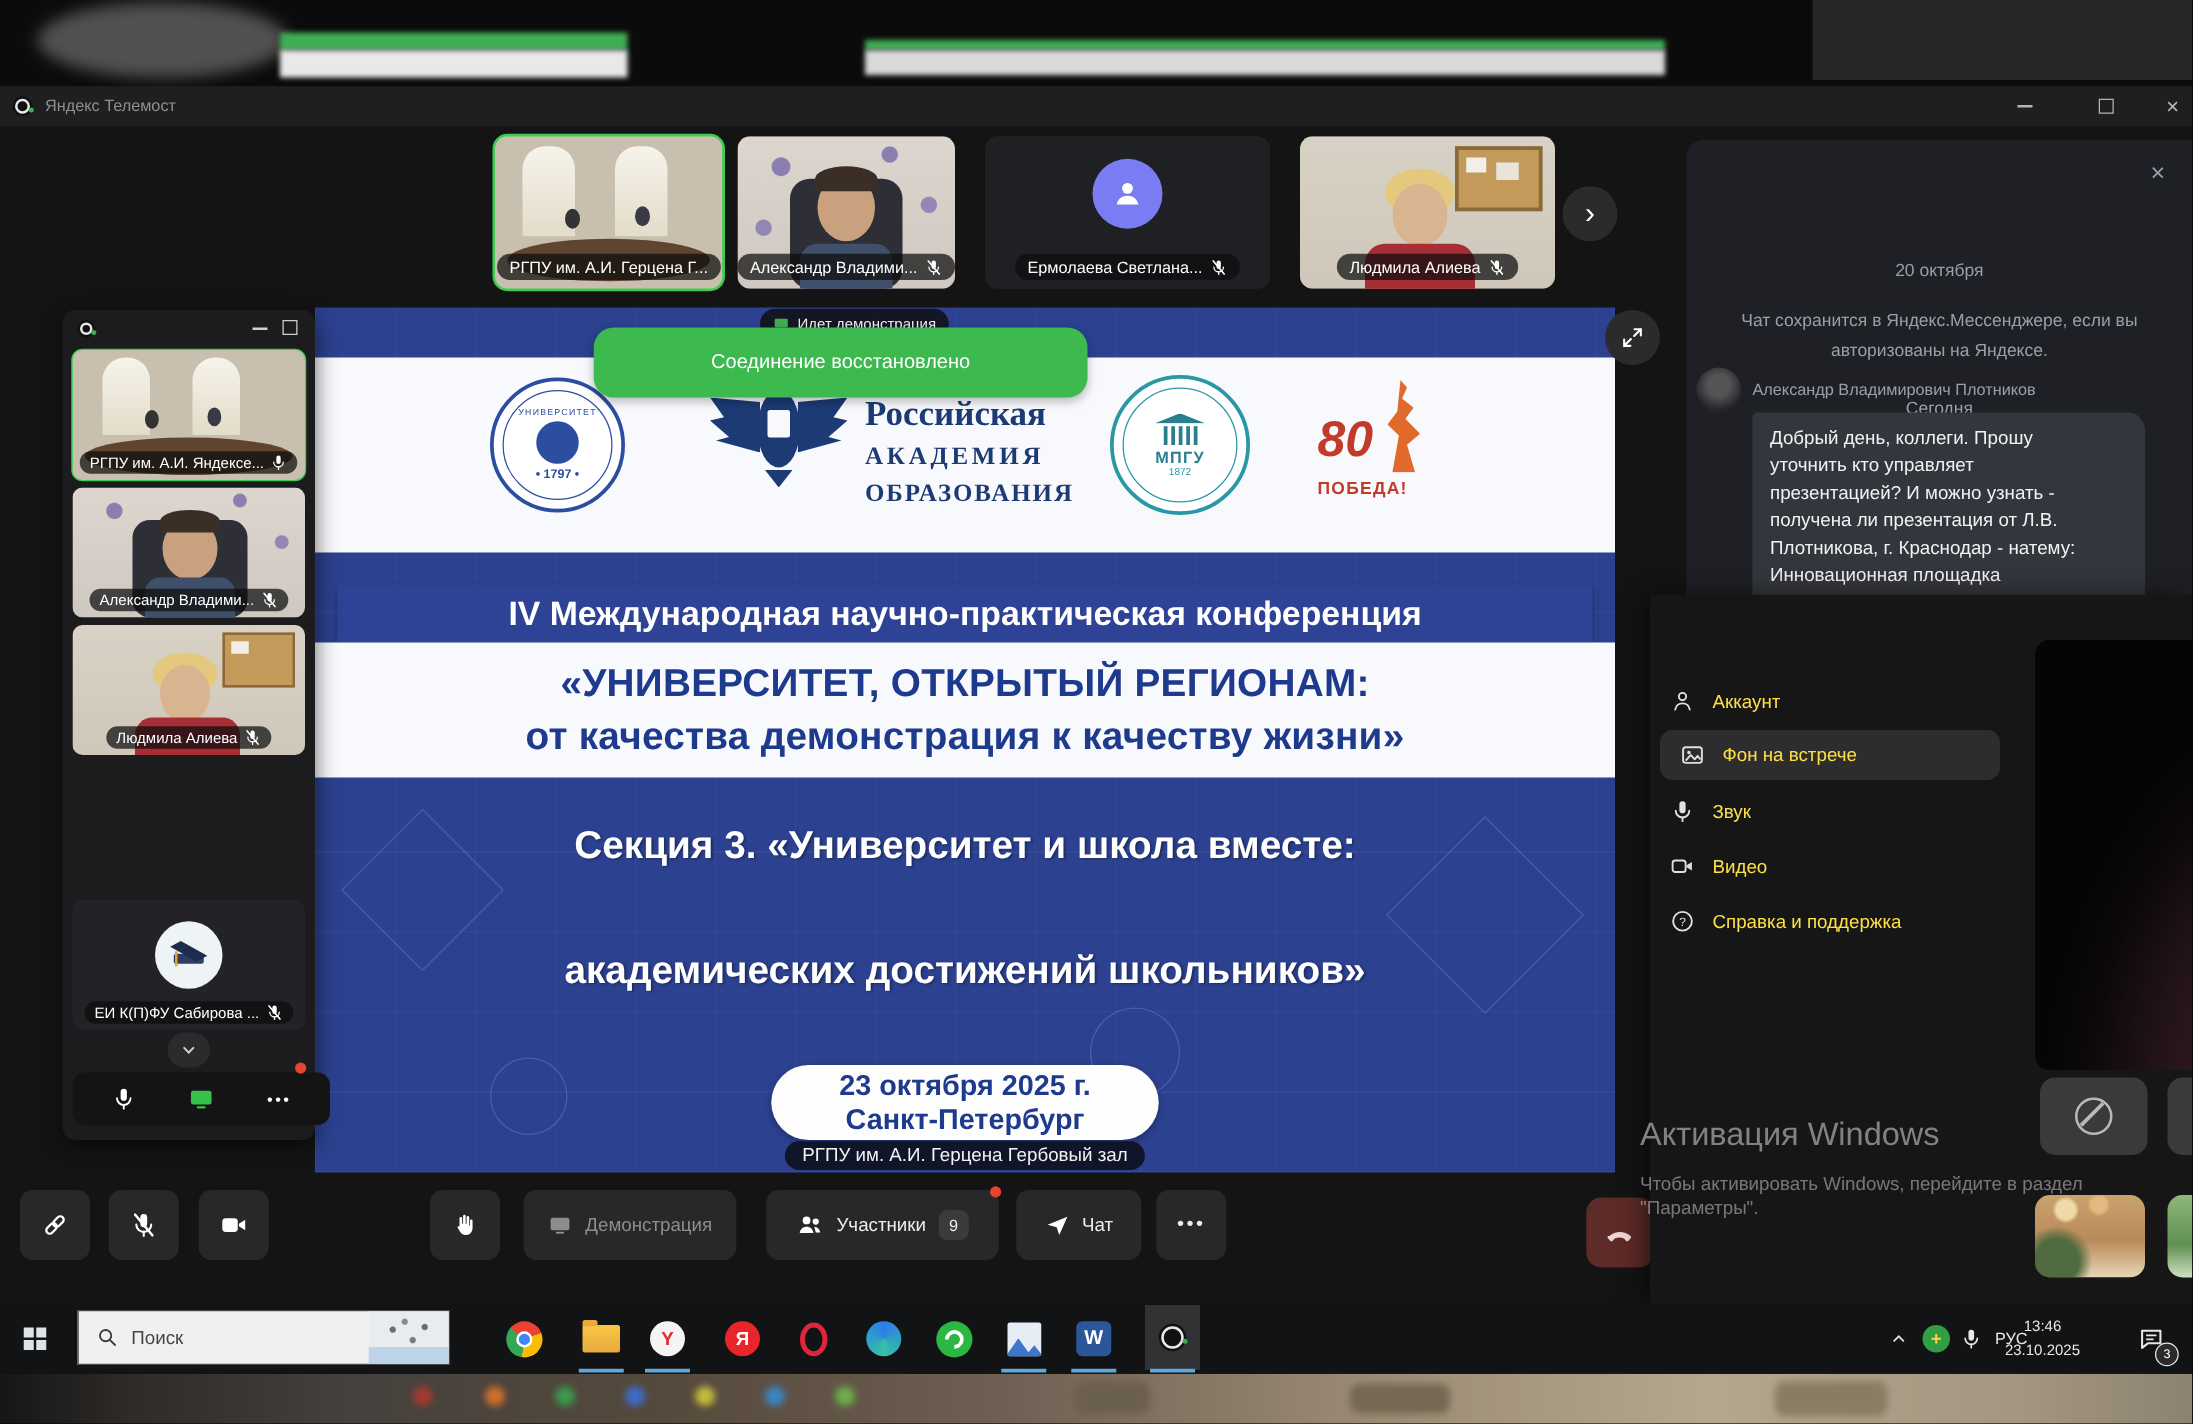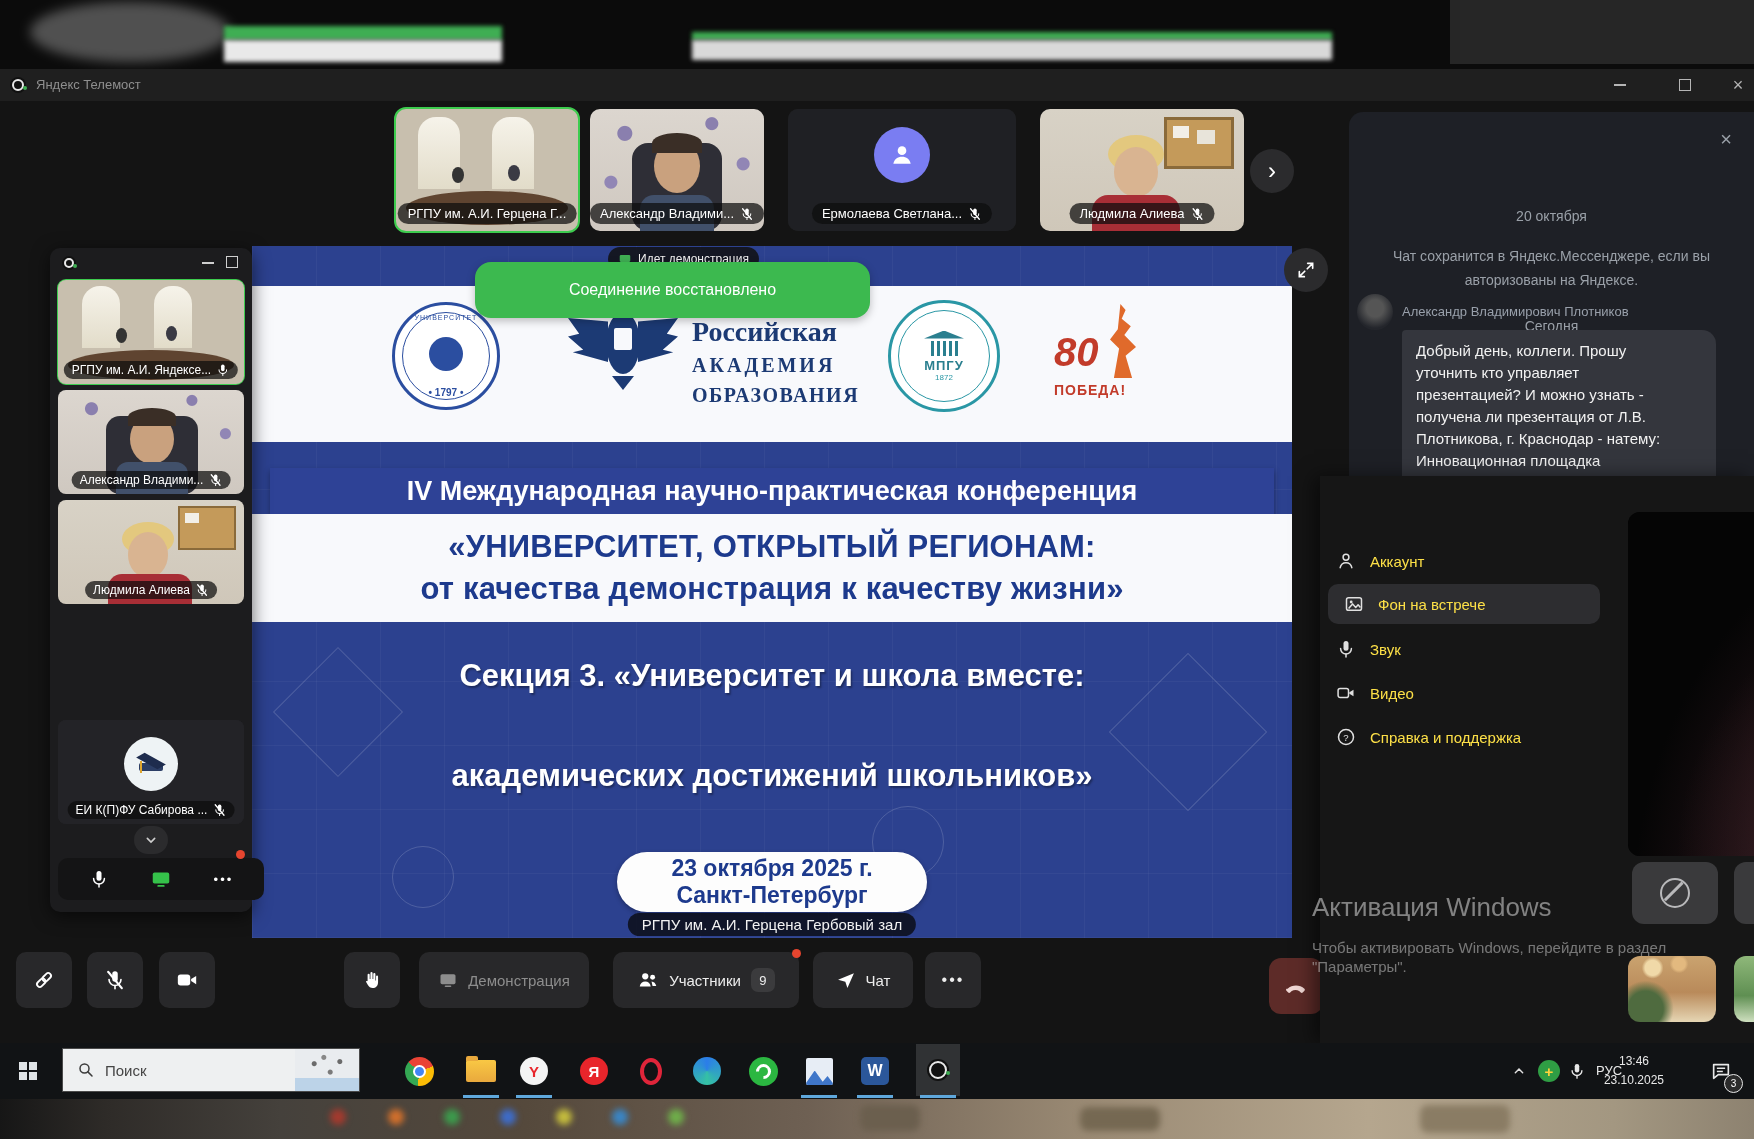--- a/index.html
+++ b/index.html
@@ -250,21 +250,21 @@
     <div class="grid"></div>
     <div class="bp" style="left:40px;top:420px;width:90px;height:90px;transform:rotate(45deg);"></div>
     <div class="bp" style="left:880px;top:430px;width:110px;height:110px;transform:rotate(45deg);"></div>
     <div class="bp" style="left:620px;top:560px;width:70px;height:70px;border-radius:50%;"></div>
     <div class="bp" style="left:140px;top:600px;width:60px;height:60px;border-radius:50%;"></div>
 
     <div class="whiteband" style="top:40px;height:156px;"></div>
 
 
     <div class="seal" style="left:140px;top:56px;width:108px;height:108px;border:3px solid #2b4ea0;">
-      <div style="width:86px;height:86px;border:1px solid #2b4ea0;border-radius:50%;display:flex;flex-direction:column;align-items:center;justify-content:center;gap:13px;">
+      <div style="width:86px;height:86px;border:1px solid #2b4ea0;border-radius:50%;display:flex;flex-direction:column;align-items:center;justify-content:center;">
         <div style="font-size:7px;color:#2b4ea0;letter-spacing:1px;">УНИВЕРСИТЕТ</div>
         <div style="width:34px;height:34px;border-radius:50%;background:#2b4ea0;margin:3px 0;"></div>
         <div style="font-size:10px;color:#2b4ea0;font-weight:bold;">• 1797 •</div>
       </div>
     </div>
 
     <div class="abs" style="left:312px;top:56px;width:300px;height:116px;">
       <div class="ellip" style="left:42px;top:10px;width:34px;height:62px;background:#1c3a74;"></div>
       <div class="abs" style="left:4px;top:16px;width:40px;height:44px;background:#1c3a74;clip-path:polygon(100% 8%,0 0,28% 36%,0 42%,38% 72%,12% 78%,100% 100%);"></div>
       <div class="abs" style="left:74px;top:16px;width:40px;height:44px;background:#1c3a74;clip-path:polygon(0 8%,100% 0,72% 36%,100% 42%,62% 72%,88% 78%,0 100%);"></div>

